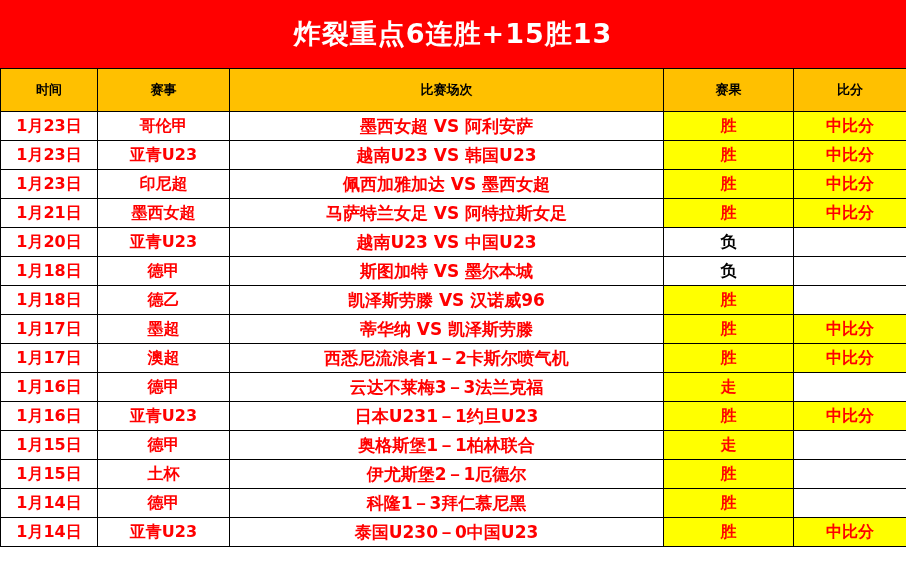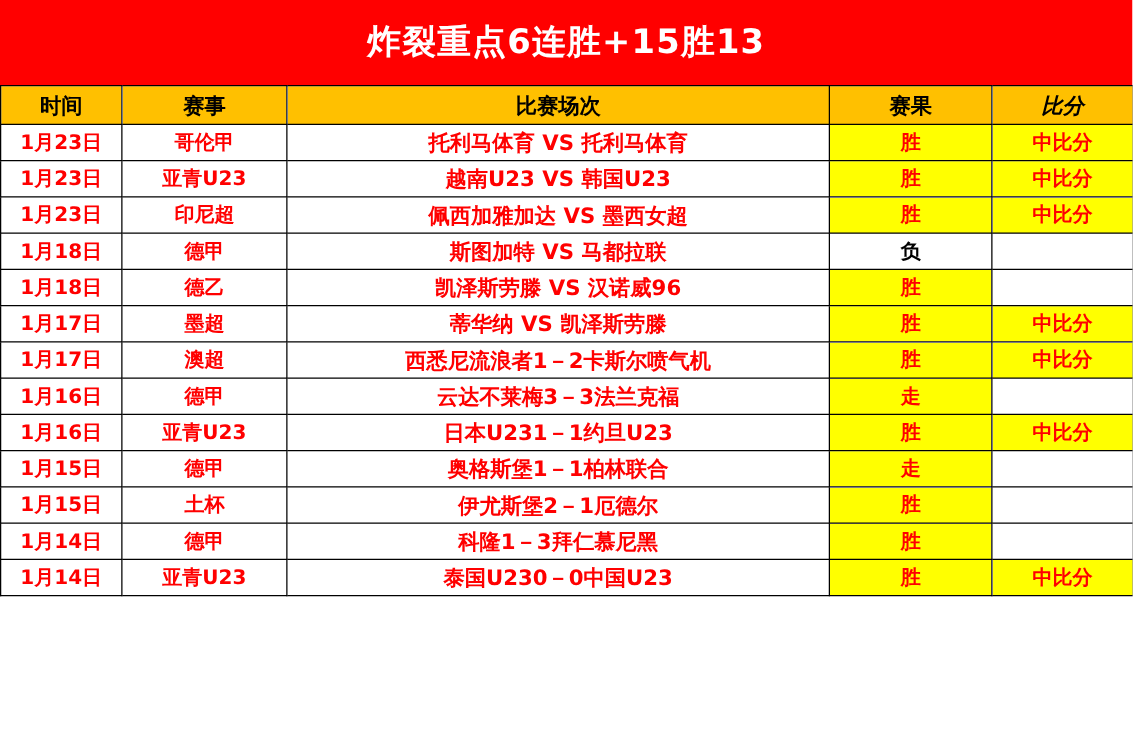--- a/index.html
+++ b/index.html
@@ -44,39 +44,39 @@
     padding: 0;
     text-align: center;
     vertical-align: middle;
     font-weight: bold;
     white-space: nowrap;
     overflow: hidden;
   }
   thead th {
     background: #ffc000;
     color: #000000;
-    font-size: 17px;
-    height: 31px;
+    font-size: 13px;
+    height: 43px;
   }
   tbody td {
     height: 29px;
     font-size: 16px;
     color: #ff0000;
     background: #ffffff;
   }
   td.col-date { width: 97px; }
   td.col-league { width: 132px; }
   td.col-match { width: 434px; font-size: 17px; }
   td.col-result { width: 130px; }
   td.col-score { width: 113px; font-family: Liberation Mono, monospace; }
   th.col-date { width: 97px; }
   th.col-league { width: 132px; }
   th.col-match { width: 434px; }
   th.col-result { width: 130px; }
-  th.col-score { width: 113px; font-style: italic; }
+  th.col-score { width: 113px; }
   td.hl {
     background: #ffff00;
   }
   td.black-text {
     color: #000000;
   }
 </style>
 </head>
 <body>
 
@@ -91,42 +91,56 @@
         <th class="col-league">赛事</th>
         <th class="col-match">比赛场次</th>
         <th class="col-result">赛果</th>
         <th class="col-score">比分</th>
       </tr>
     </thead>
     <tbody id="tbody">
         <tr>
           <td class="col-date">1月23日</td>
           <td class="col-league">哥伦甲</td>
-          <td class="col-match">托利马体育 VS 托利马体育</td>
+          <td class="col-match">墨西女超 VS 阿利安萨</td>
           <td class="col-result hl">胜</td>
           <td class="col-score hl">中比分</td>
         </tr>
         <tr>
           <td class="col-date">1月23日</td>
           <td class="col-league">亚青U23</td>
           <td class="col-match">越南U23 VS 韩国U23</td>
           <td class="col-result hl">胜</td>
           <td class="col-score hl">中比分</td>
         </tr>
         <tr>
           <td class="col-date">1月23日</td>
           <td class="col-league">印尼超</td>
           <td class="col-match">佩西加雅加达 VS 墨西女超</td>
           <td class="col-result hl">胜</td>
           <td class="col-score hl">中比分</td>
         </tr>
         <tr>
+          <td class="col-date">1月21日</td>
+          <td class="col-league">墨西女超</td>
+          <td class="col-match">马萨特兰女足 VS 阿特拉斯女足</td>
+          <td class="col-result hl">胜</td>
+          <td class="col-score hl">中比分</td>
+        </tr>
+        <tr>
+          <td class="col-date">1月20日</td>
+          <td class="col-league">亚青U23</td>
+          <td class="col-match">越南U23 VS 中国U23</td>
+          <td class="col-result black-text">负</td>
+          <td class="col-score"></td>
+        </tr>
+        <tr>
           <td class="col-date">1月18日</td>
           <td class="col-league">德甲</td>
-          <td class="col-match">斯图加特 VS 马都拉联</td>
+          <td class="col-match">斯图加特 VS 墨尔本城</td>
           <td class="col-result black-text">负</td>
           <td class="col-score"></td>
         </tr>
         <tr>
           <td class="col-date">1月18日</td>
           <td class="col-league">德乙</td>
           <td class="col-match">凯泽斯劳滕 VS 汉诺威96</td>
           <td class="col-result hl">胜</td>
           <td class="col-score"></td>
         </tr>

